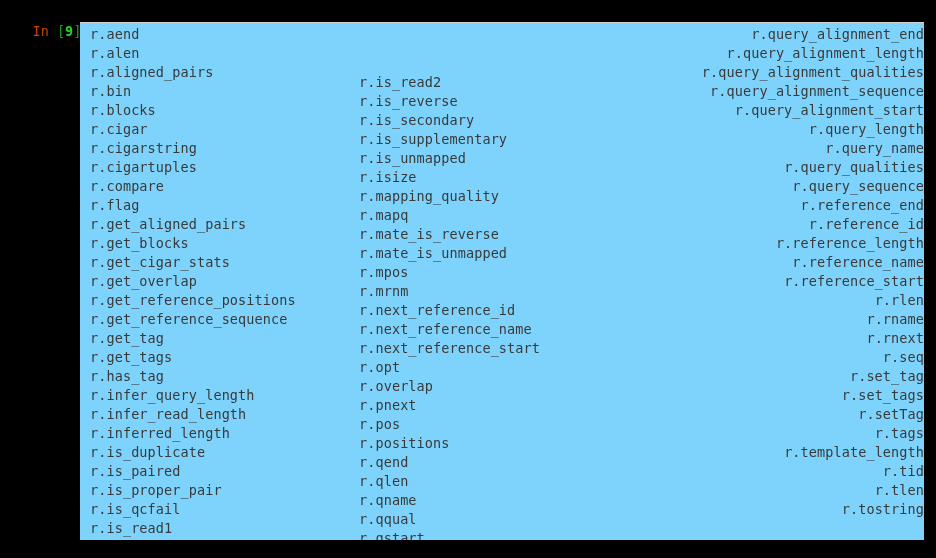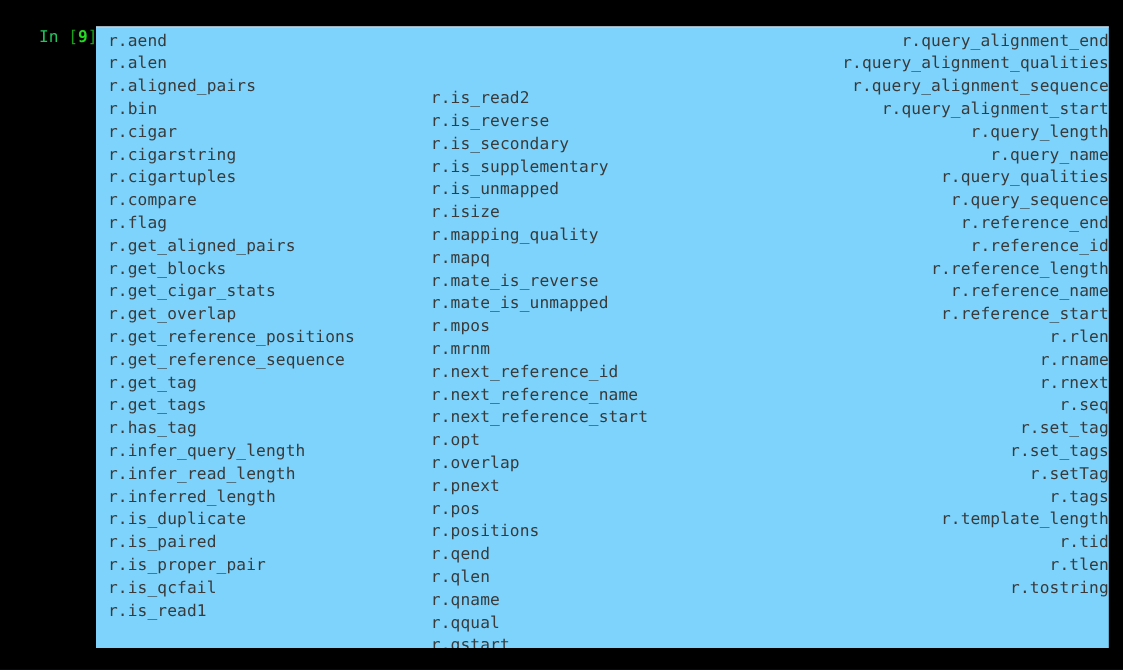--- a/index.html
+++ b/index.html
@@ -26,21 +26,21 @@
   .prompt-line {
     position: absolute;
     left: 0;
     top: 3px;
     height: 19px;
     line-height: 19px;
     font-size: 13.5px;
     white-space: pre;
     letter-spacing: 0px;
   }
-  .prompt-in       { color: #22c55e; }
+  .prompt-in       { color: #c2410c; }
   .prompt-bracket  { color: #18a018; }
   .prompt-number   { color: #23d923; font-weight: bold; }
   .prompt-colon    { color: #18a018; }
   .prompt-text     { color: #d8d8d8; }
   .cursor-block {
     display: inline-block;
     width: 9px;
     height: 15px;
     background: #bfbfbf;
     vertical-align: -3px;
@@ -93,20 +93,21 @@
     <span class="prompt-in">In</span><span class="prompt-bracket"> [</span><span class="prompt-number">9</span><span class="prompt-bracket">]</span><span class="prompt-colon">: </span><span class="prompt-text">r.</span><span class="cursor-block"></span>
   </div>
 
   <div id="completion-popup">
     <div class="popup-columns">
       <div class="popup-col col-0">
           <div class="completion-item">r.aend</div>
           <div class="completion-item">r.alen</div>
           <div class="completion-item">r.aligned_pairs</div>
           <div class="completion-item">r.bin</div>
+          <div class="completion-item">r.blocks</div>
           <div class="completion-item">r.cigar</div>
           <div class="completion-item">r.cigarstring</div>
           <div class="completion-item">r.cigartuples</div>
           <div class="completion-item">r.compare</div>
           <div class="completion-item">r.flag</div>
           <div class="completion-item">r.get_aligned_pairs</div>
           <div class="completion-item">r.get_blocks</div>
           <div class="completion-item">r.get_cigar_stats</div>
           <div class="completion-item">r.get_overlap</div>
           <div class="completion-item">r.get_reference_positions</div>
@@ -147,20 +148,21 @@
           <div class="completion-item">r.qend</div>
           <div class="completion-item">r.qlen</div>
           <div class="completion-item">r.qname</div>
           <div class="completion-item">r.qqual</div>
           <div class="completion-item">r.qstart</div>
           <div class="completion-item">r.qual</div>
           <div class="completion-item">r.query</div>
         </div>
       <div class="popup-col col-2">
           <div class="completion-item">r.query_alignment_end</div>
+          <div class="completion-item">r.query_alignment_length</div>
           <div class="completion-item">r.query_alignment_qualities</div>
           <div class="completion-item">r.query_alignment_sequence</div>
           <div class="completion-item">r.query_alignment_start</div>
           <div class="completion-item">r.query_length</div>
           <div class="completion-item">r.query_name</div>
           <div class="completion-item">r.query_qualities</div>
           <div class="completion-item">r.query_sequence</div>
           <div class="completion-item">r.reference_end</div>
           <div class="completion-item">r.reference_id</div>
           <div class="completion-item">r.reference_length</div>

